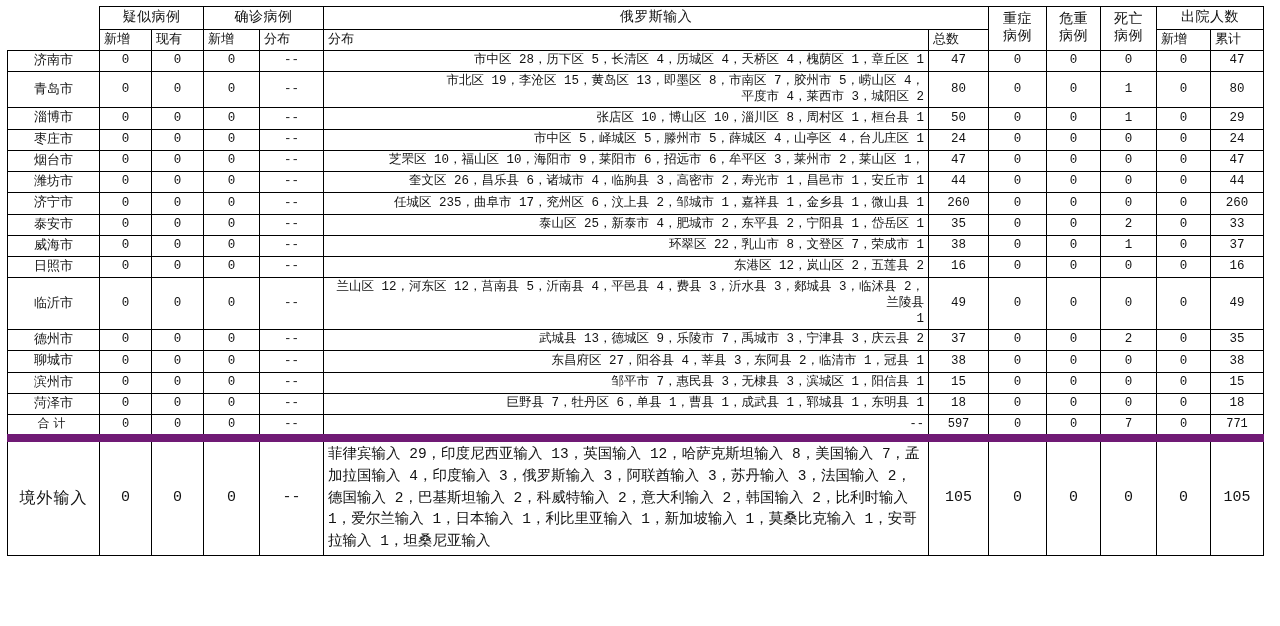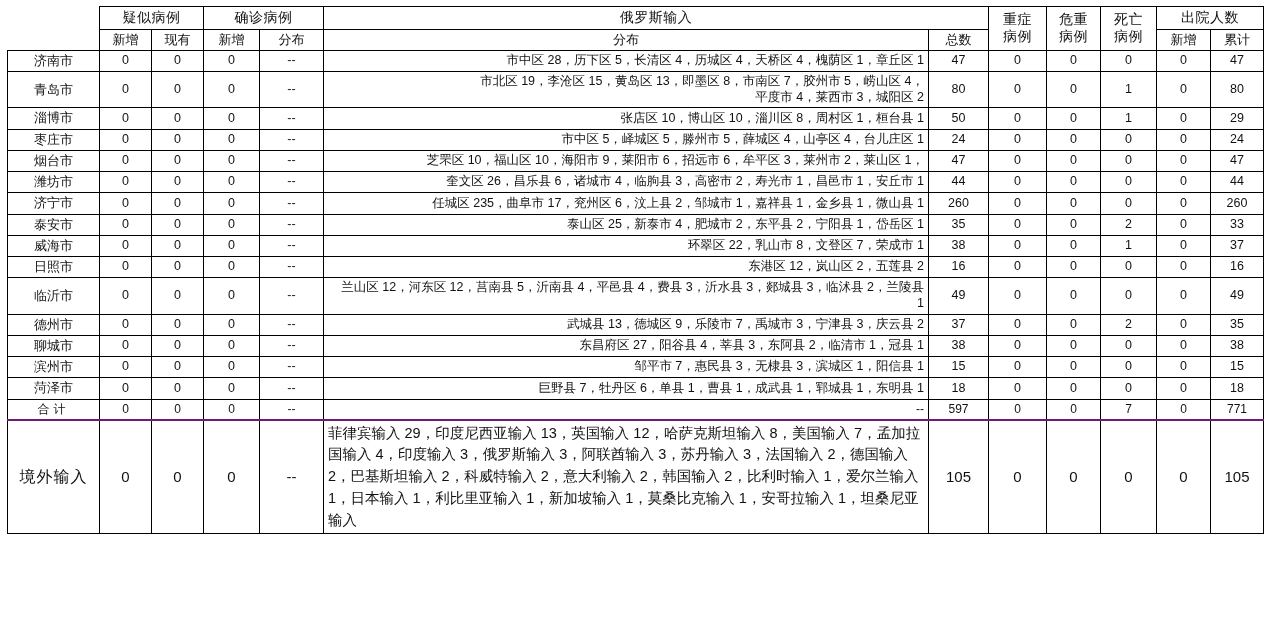--- a/index.html
+++ b/index.html
@@ -19,40 +19,40 @@
     height: 626px;
     position: relative;
     background: #ffffff;
   }
   table.epi {
     border-collapse: collapse;
     table-layout: fixed;
     width: 1216px;
     margin: 6px 7px 0 7px;
     font-size: 12.5px;
+    font-family: Liberation Mono, monospace;
   }
   table.epi td, table.epi th {
     border: 1px solid #000000;
     padding: 2px 4px;
     vertical-align: middle;
     line-height: 1.25;
     font-weight: normal;
   }
   
   .corner {
     border-top: none !important;
     border-left: none !important;
   }
   .hdr {
     text-align: center;
     font-size: 14px;
     letter-spacing: 0.5px;
   }
   .hdr-sub {
-    text-align: center;
     font-size: 13px;
   }
   .city {
     text-align: center;
     font-size: 13px;
     white-space: nowrap;
   }
   .num {
     text-align: center;
     font-size: 12.5px;
@@ -68,21 +68,21 @@
     padding-right: 6px;
   }
   .total-row td {
     font-size: 12px;
   }
   .total-row .city {
     letter-spacing: 4px;
   }
   
   tr.imported td {
-    border-top: 2px solid #701a75;
+    border-top: 8px solid #701a75;
     font-size: 15px;
   }
   tr.imported td.city {
     font-size: 16px;
     letter-spacing: 1px;
   }
   tr.imported td.dist {
     font-size: 14.5px;
     text-align: left;
     line-height: 1.5;

